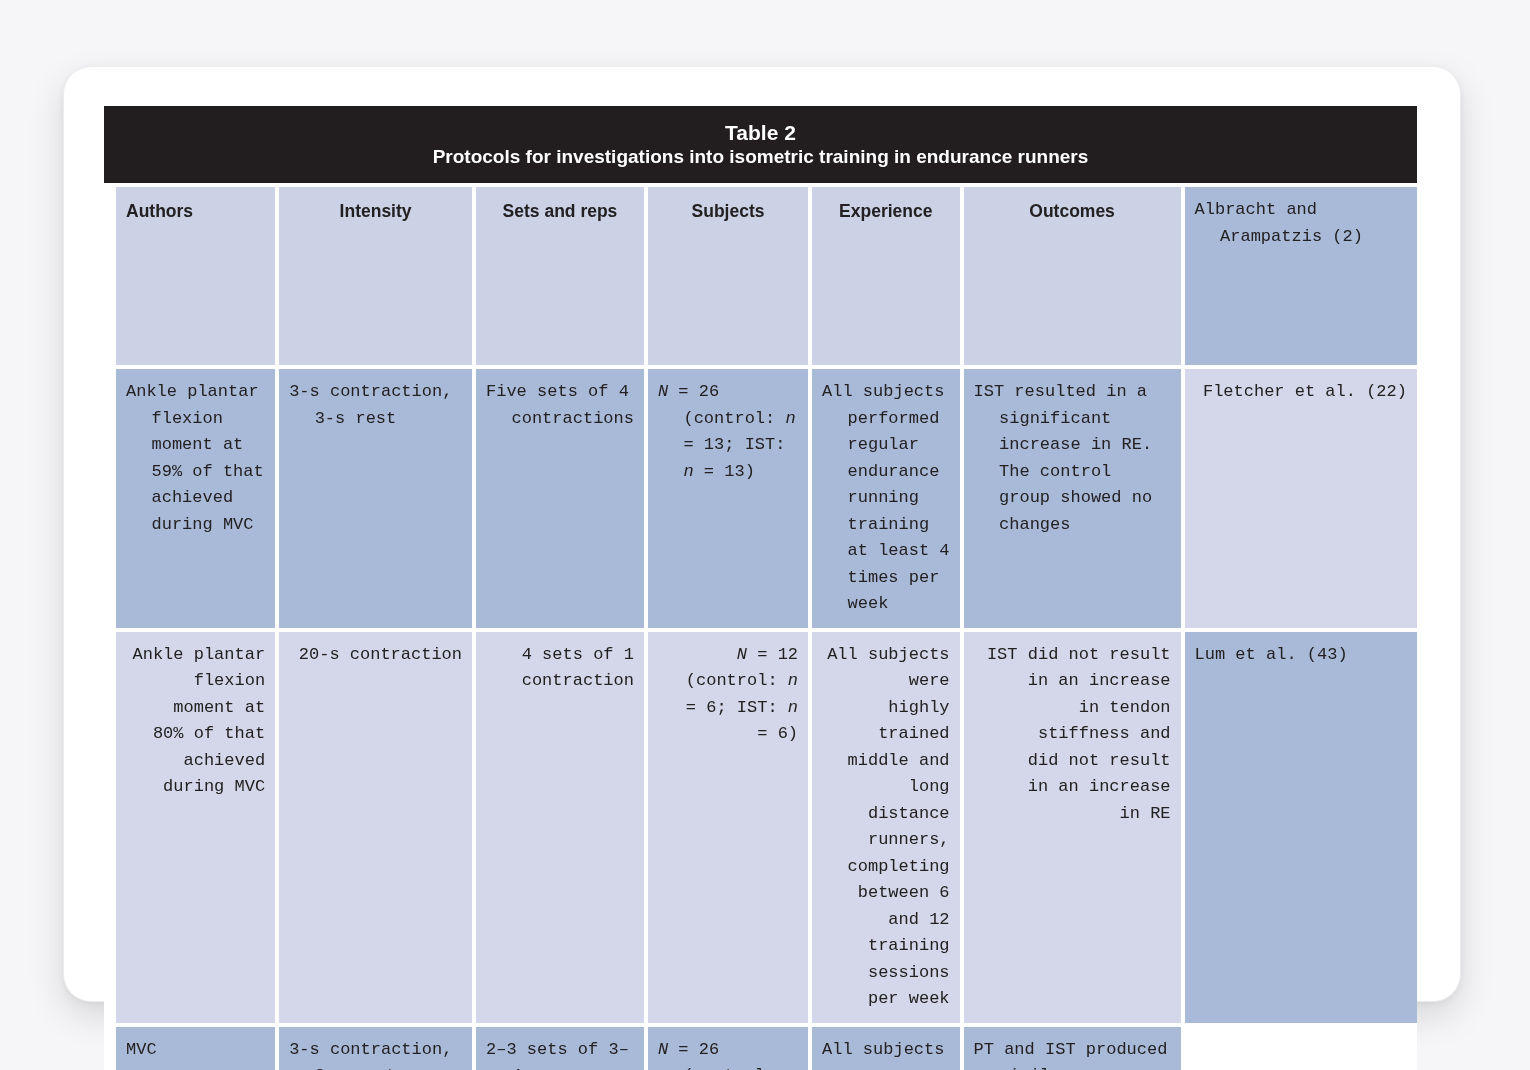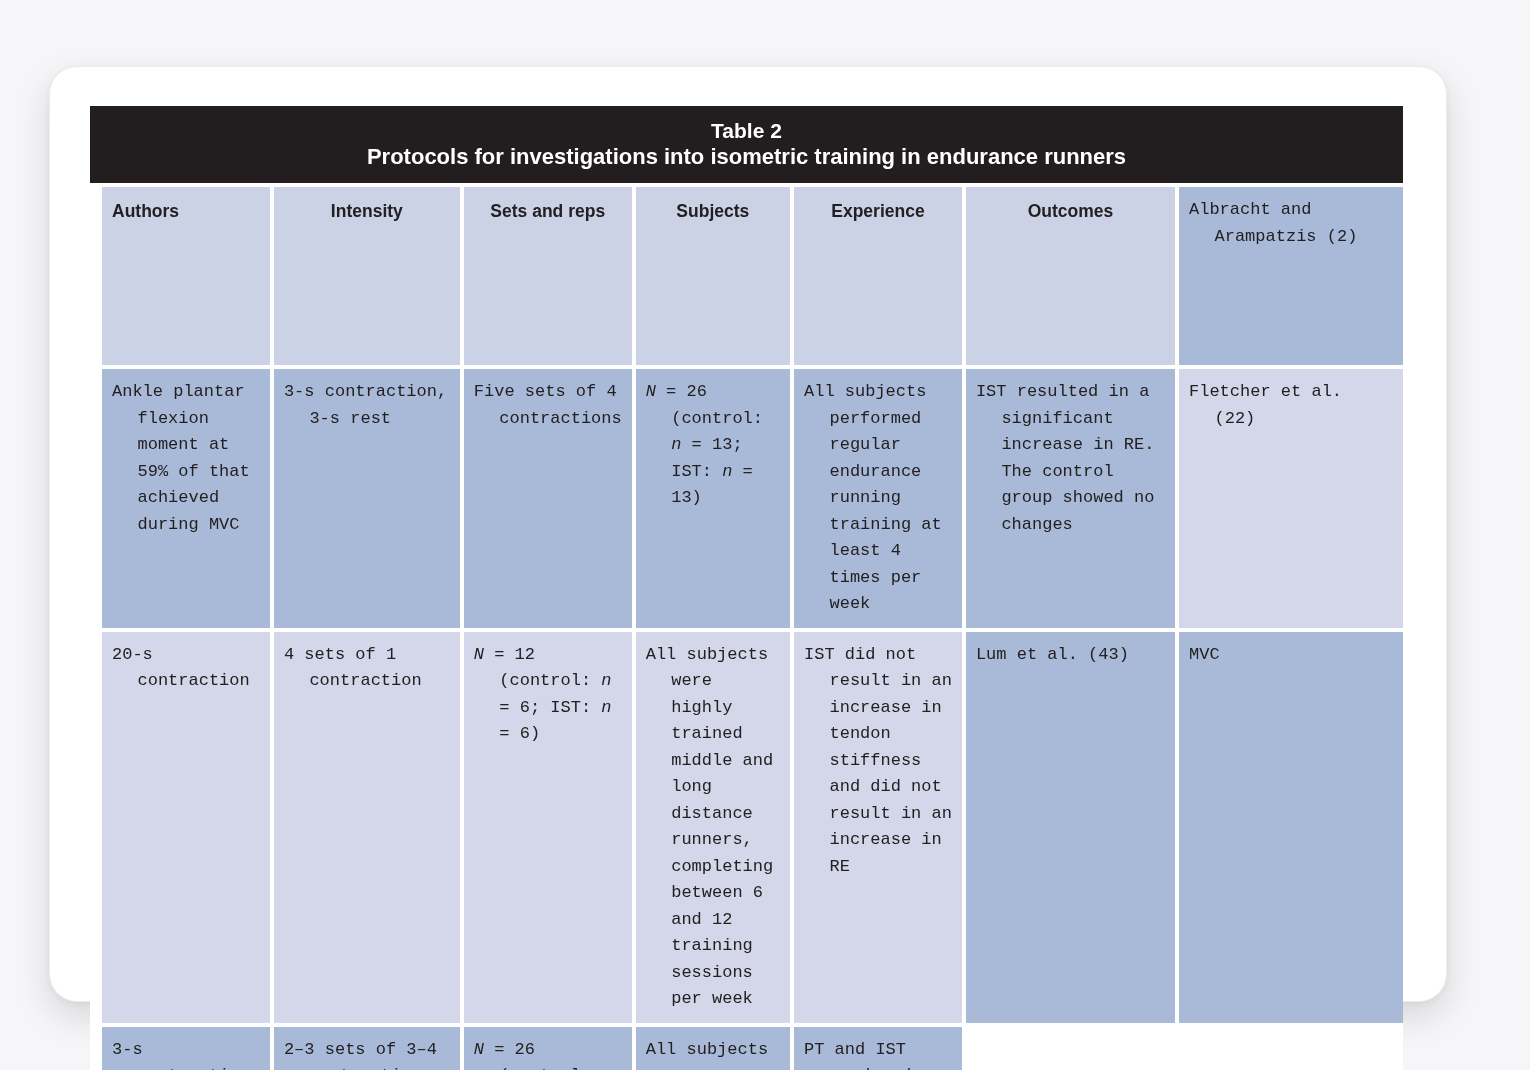--- a/index.html
+++ b/index.html
@@ -16,39 +16,39 @@
   }
   *{box-sizing:border-box;margin:0;padding:0;}
   html,body{width:1530px;height:1070px;overflow:hidden;}
   body{
     background:var(--page-bg);
     font-family:"Liberation Sans","DejaVu Sans",sans-serif;
     color:var(--text);
   }
   .card{
     position:absolute;
-    left:49px;top:66px;
+    left:63px;top:66px;
     width:1398px;height:936px;
     background:var(--card-bg);
     border:1px solid #ececee;
     border-radius:28px;
     box-shadow:0 14px 36px rgba(0,0,0,0.13), 0 2px 6px rgba(0,0,0,0.05);
     padding:39px 43px 40px 40px;
   }
   .tbl{width:100%;background:var(--grid-gap);}
   .titlebar{
     background:var(--title-bar-bg);
     color:var(--title-text);
     height:77px;
     display:flex;flex-direction:column;align-items:center;justify-content:center;
     gap:3px;
     text-align:center;
   }
   .titlebar .ttl{font-size:21px;font-weight:bold;line-height:1.1;}
-  .titlebar .sub{font-size:22px;font-weight:bold;line-height:1.1;}
+  .titlebar .sub{font-size:19px;font-weight:bold;line-height:1.1;}
   .grid{
     margin-top:4px;
     display:grid;
     grid-template-columns:165fr 200fr 158fr 166fr 137fr 225fr 241fr;
     gap:4px;
     background:var(--grid-gap);
     margin-left:12px;
   }
   .cell{
     padding:10px 10px 10px 10px;
@@ -65,21 +65,21 @@
     padding-top:13px;
   }
   .th-left{text-align:left;}
   .hang{
     padding-left:10px;
     text-indent:-1.5em;
     padding-left:calc(10px + 1.5em);
     font-family:Liberation Mono, monospace;
   }
   .dark{background:var(--row-dark-bg);}
-  .light{background:var(--row-light-bg);}
+  .light{background:var(--row-light-bg);text-align:right;}
   .r1{min-height:178px;}
   .r2{min-height:236px;}
   .r3{min-height:206px;}
   .footnote{
     margin-top:4px;
     background:var(--footnote-bg);
     min-height:66px;
     padding:9px 14px 9px 14px;
     font-size:17px;
     line-height:1.45;
@@ -109,20 +109,21 @@
 
       <div class="cell dark r1 hang">Albracht and Arampatzis (2)</div>
       <div class="cell dark r1 hang">Ankle plantar flexion moment at 59% of that achieved during MVC</div>
       <div class="cell dark r1 hang">3-s contraction, 3-s rest</div>
       <div class="cell dark r1 hang">Five sets of 4 contractions</div>
       <div class="cell dark r1 hang fmt"><em>N</em> = 26 (control: <em>n</em> = 13; IST: <em>n</em> = 13)</div>
       <div class="cell dark r1 hang">All subjects performed regular endurance running training at least 4 times per week</div>
       <div class="cell dark r1 hang">IST resulted in a significant increase in RE. The control group showed no changes</div>
 
       <div class="cell light r2 hang">Fletcher et al. (22)</div>
+      <div class="cell light r2 hang">Ankle plantar flexion moment at 80% of that achieved during MVC</div>
       <div class="cell light r2 hang">20-s contraction</div>
       <div class="cell light r2 hang">4 sets of 1 contraction</div>
       <div class="cell light r2 hang fmt"><em>N</em> = 12 (control: <em>n</em> = 6; IST: <em>n</em> = 6)</div>
       <div class="cell light r2 hang">All subjects were highly trained middle and long distance runners, completing between 6 and 12 training sessions per week</div>
       <div class="cell light r2 hang">IST did not result in an increase in tendon stiffness and did not result in an increase in RE</div>
 
       <div class="cell dark r3 hang">Lum et al. (43)</div>
       <div class="cell dark r3 hang">MVC</div>
       <div class="cell dark r3 hang">3-s contraction, 2-s rest</div>
       <div class="cell dark r3 hang">2–3 sets of 3–4 contractions</div>

